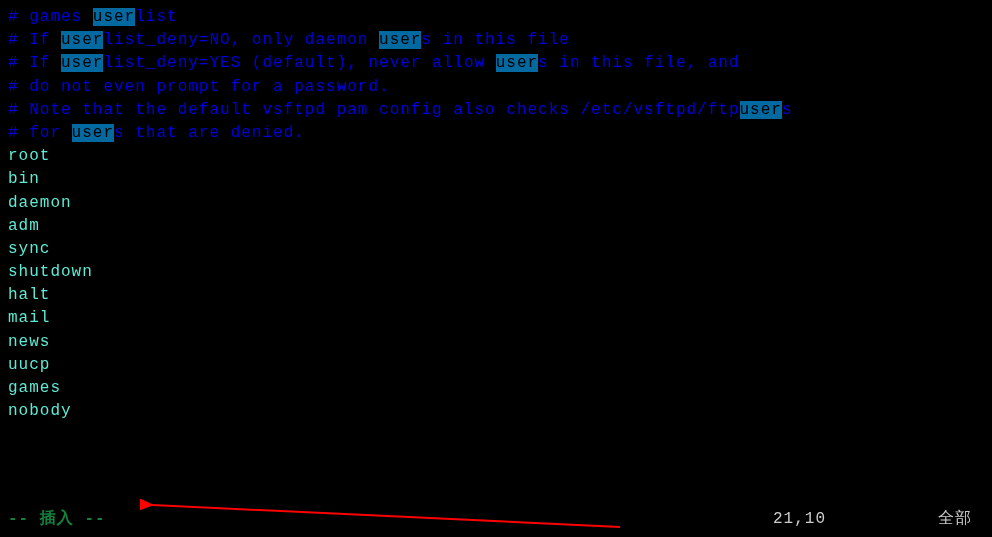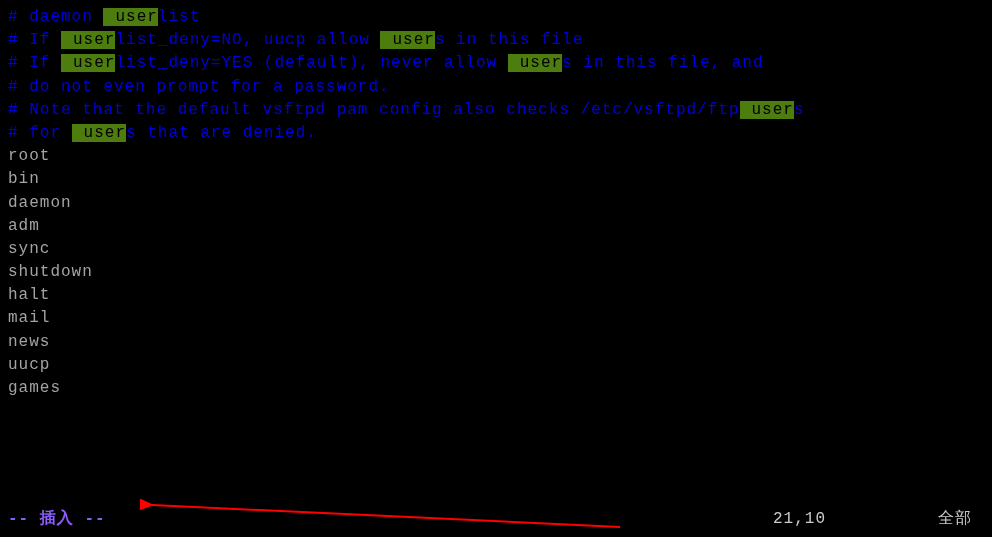--- a/index.html
+++ b/index.html
@@ -19,82 +19,82 @@
       line-height: 1.45;
     }
     .terminal {
       padding: 6px 8px;
       position: relative;
     }
     .comment {
       color: #0000dd;
     }
     .highlight {
-      background: #4d7c0f;
+      background: #0369a1;
       color: #000;
-      padding-left: 12px;
     }
     .user-line {
-      color: #a3a3a3;
+      color: #5eead4;
     }
     .cursor {
       display: inline-block;
       width: 10px;
       height: 18px;
       background: #00ff00;
       vertical-align: text-bottom;
     }
     .status-bar {
       position: absolute;
       bottom: 6px;
       left: 8px;
       right: 8px;
       color: #ccc;
       display: flex;
     }
     .status-mode {
       font-weight: bold;
-      color: #8b5cf6;
+      color: #15803d;
     }
     .status-pos {
       position: absolute;
       right: 158px;
     }
     .status-full {
       position: absolute;
       right: 12px;
     }
     .arrow-svg {
       position: absolute;
       top: 499px;
       left: 140px;
       pointer-events: none;
     }
   </style>
 </head>
 <body>
 
 <div class="terminal">
-  <div class="comment"><span># daemon </span><span class="highlight">user</span><span>list</span></div>
-  <div class="comment"><span># If </span><span class="highlight">user</span><span>list_deny=NO, uucp allow </span><span class="highlight">user</span><span>s in this file</span></div>
+  <div class="comment"><span># games </span><span class="highlight">user</span><span>list</span></div>
+  <div class="comment"><span># If </span><span class="highlight">user</span><span>list_deny=NO, only daemon </span><span class="highlight">user</span><span>s in this file</span></div>
   <div class="comment"><span># If </span><span class="highlight">user</span><span>list_deny=YES (default), never allow </span><span class="highlight">user</span><span>s in this file, and</span></div>
   <div class="comment"># do not even prompt for a password.</div>
   <div class="comment"><span># Note that the default vsftpd pam config also checks /etc/vsftpd/ftp</span><span class="highlight">user</span><span>s</span></div>
   <div class="comment"><span># for </span><span class="highlight">user</span><span>s that are denied.</span></div>
   <div class="user-line">root</div>
   <div class="user-line">bin</div>
   <div class="user-line">daemon</div>
   <div class="user-line">adm</div>
   <div class="user-line">sync</div>
   <div class="user-line">shutdown</div>
   <div class="user-line">halt</div>
   <div class="user-line">mail</div>
   <div class="user-line">news</div>
   <div class="user-line">uucp</div>
   <div class="user-line">games</div>
+  <div class="user-line">nobody</div>
 </div>
 
 <svg class="arrow-svg" width="500" height="30">
   <defs>
     <marker id="arrowhead" markerWidth="12" markerHeight="10" refX="1" refY="5" orient="auto">
       <polygon points="12 0, 0 5, 12 10" fill="#ff0000"></polygon>
     </marker>
   </defs>
   <line x1="480" y1="28" x2="12" y2="6" stroke="#ff0000" stroke-width="2" marker-end="url(#arrowhead)"></line>
 </svg>

